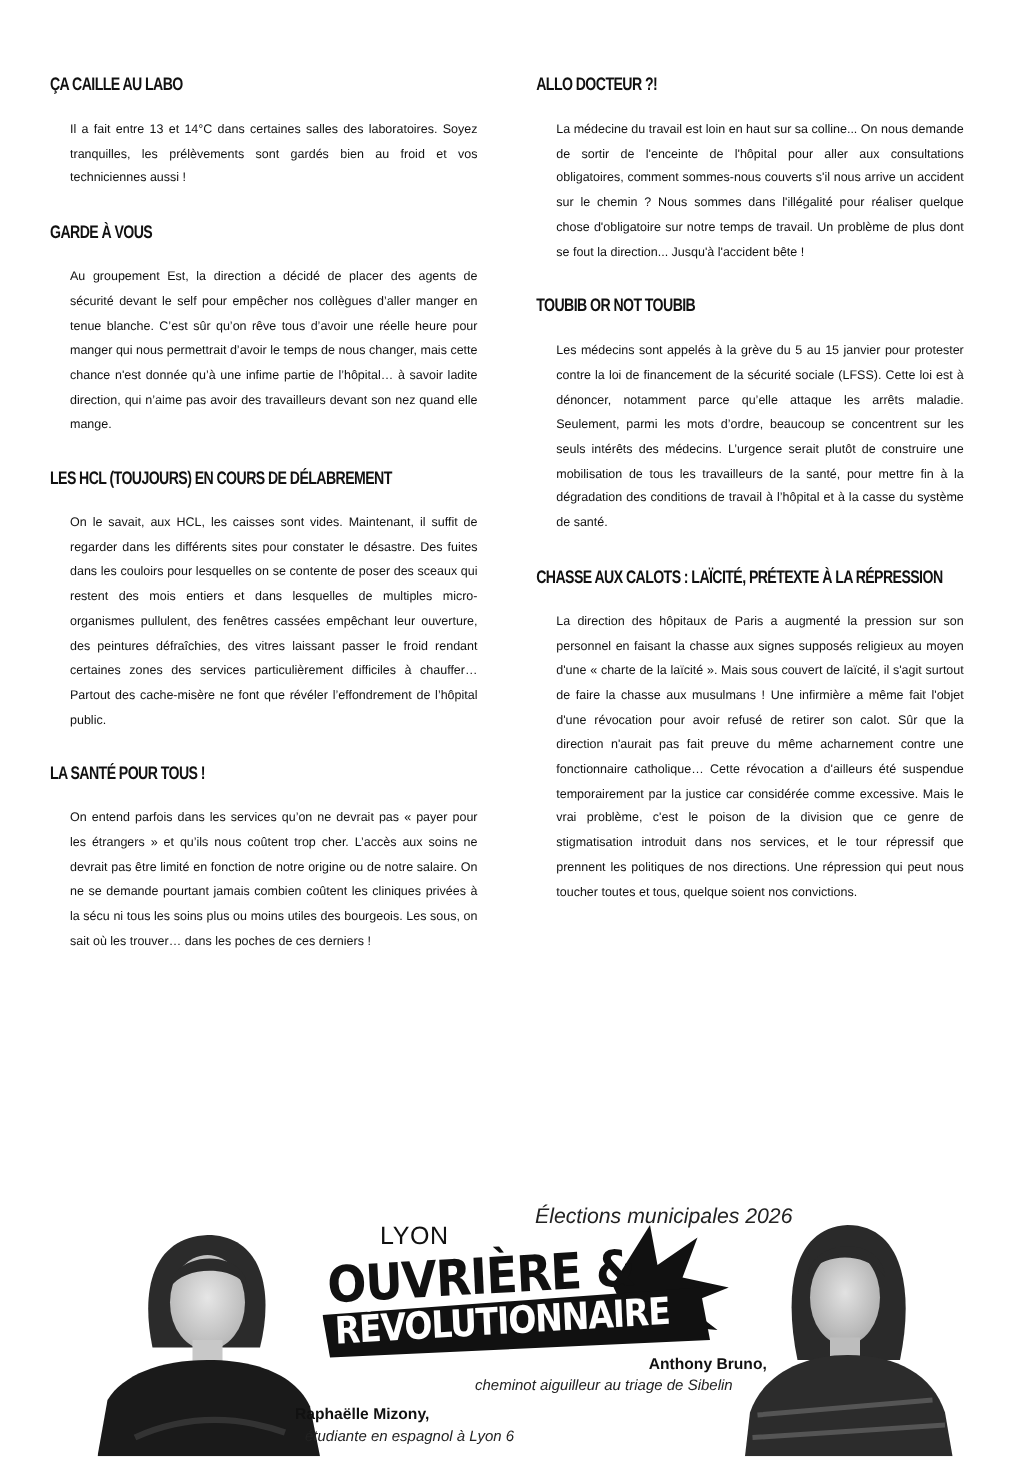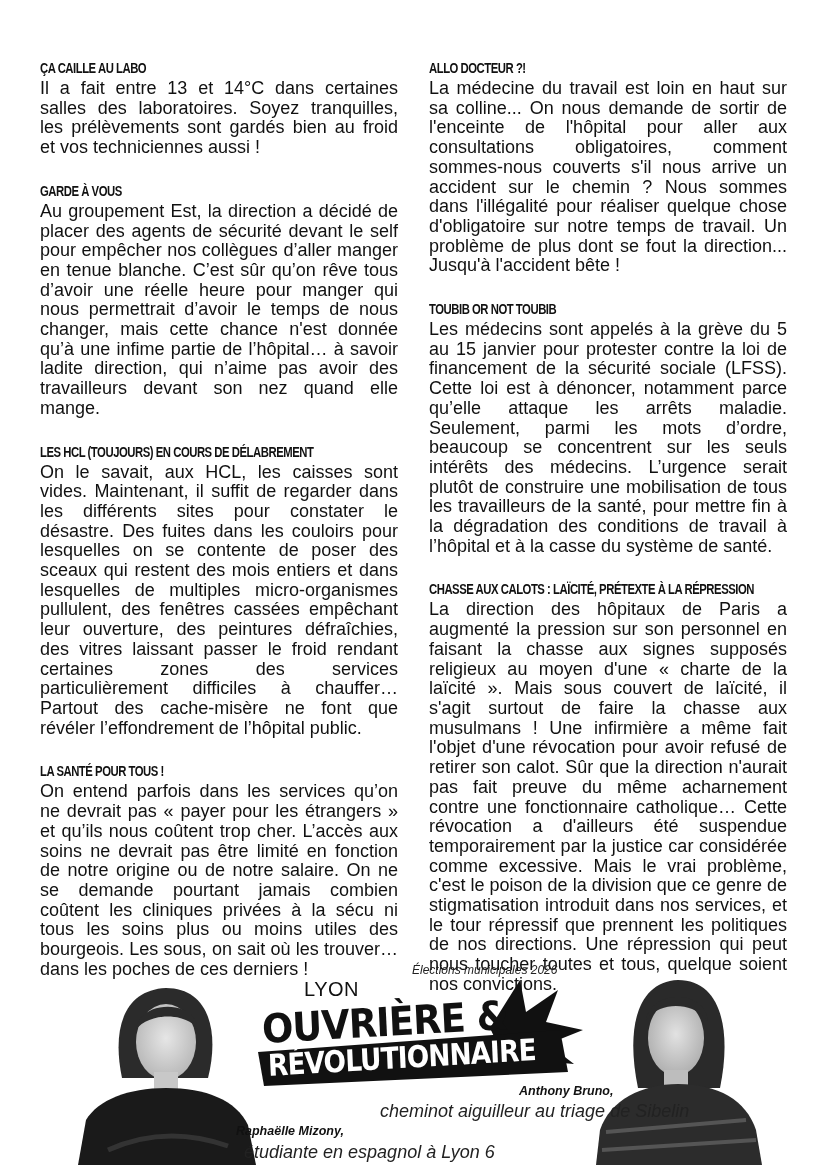--- a/index.html
+++ b/index.html
@@ -14,35 +14,35 @@
     font-weight: bold;
     font-size: 14.5px;
     letter-spacing: -0.6px;
     transform: scaleX(0.78);
     transform-origin: left center;
     white-space: nowrap;
     text-transform: uppercase;
     line-height: 20px;
   }
   .article p {
-    margin: 0;
-    font-size: 18px;
+    margin: 16px;
+    font-size: 10px;
     line-height: 19.7px;
     text-align: justify;
     hyphens: none;
   }
   .banner { position: absolute; left: 0; top: 940px; width: 826px; height: 229px; }
   .photo { position: absolute; }
   .photo.left { left: 78px; top: 20px; width: 180px; height: 205px; }
   .photo.right { left: 596px; top: 20px; width: 170px; height: 205px; }
   .logo { position: absolute; left: 258px; top: 20px; width: 330px; height: 130px; }
-  .election { position: absolute; left: 412px; top: 963px; font-size: 12px; font-style: italic; color: #222; }
+  .election { position: absolute; left: 428px; top: 963px; font-size: 17px; font-style: italic; color: #222; }
   .lyon { position: absolute; left: 304px; top: 978px; font-size: 20px; color: #111; letter-spacing: 0.5px; }
-  .cand-name { position: absolute; font-size: 12.5px; font-weight: bold; font-style: italic; color: #111; }
-  .cand-role { position: absolute; font-size: 18px; font-style: italic; color: #222; }
+  .cand-name { position: absolute; font-size: 12.5px; font-weight: bold; color: #111; }
+  .cand-role { position: absolute; font-size: 12px; font-style: italic; color: #222; }
 </style>
 </head>
 <body>
 
 <div class="col left">
   <div class="article">
     <h2>Ça caille au labo</h2>
     <p>Il a fait entre 13 et 14°C dans certaines salles des laboratoires. Soyez tranquilles, les prélèvements sont gardés bien au froid et vos techniciennes aussi !</p>
   </div>
   <div class="article">

